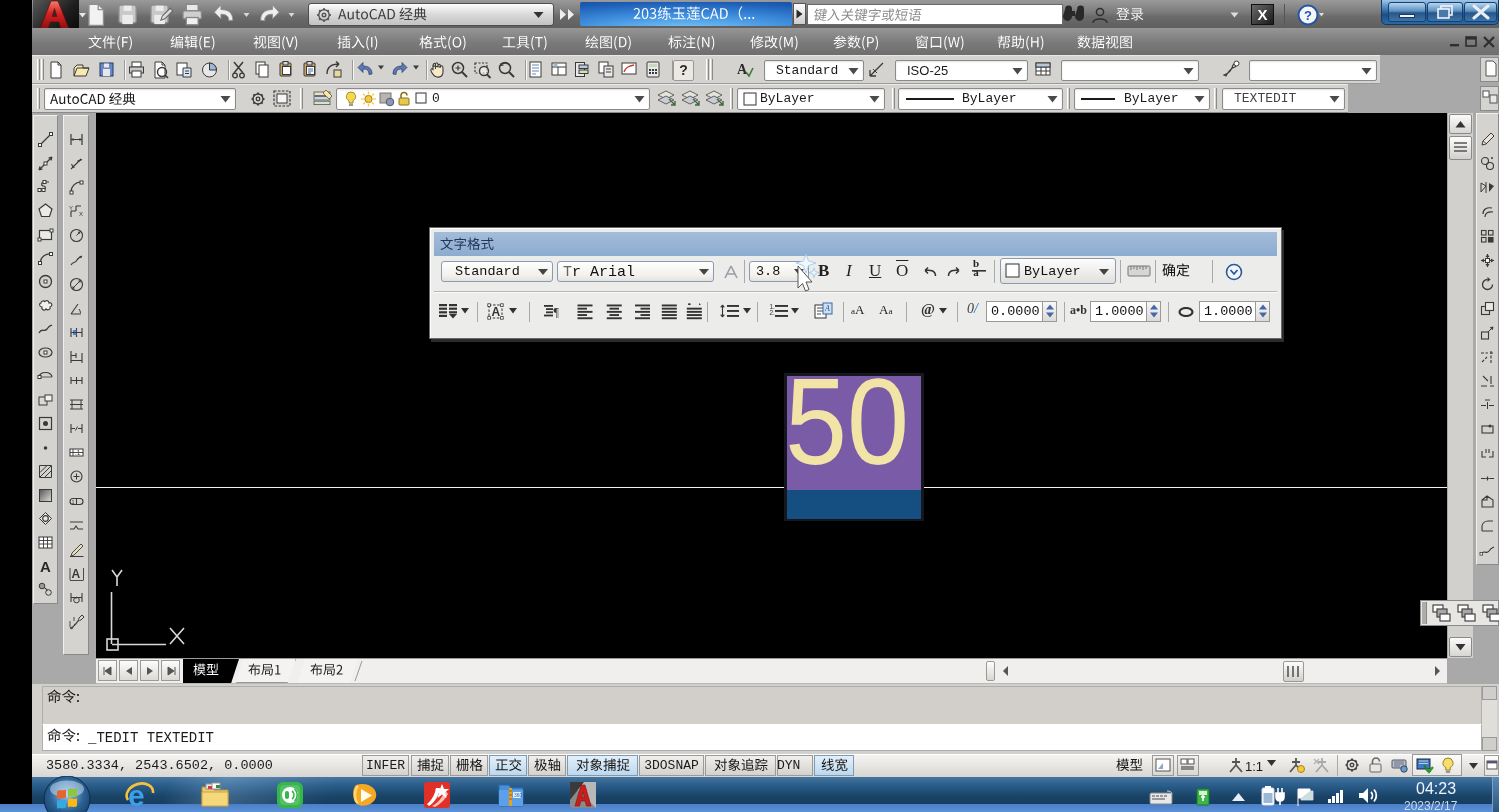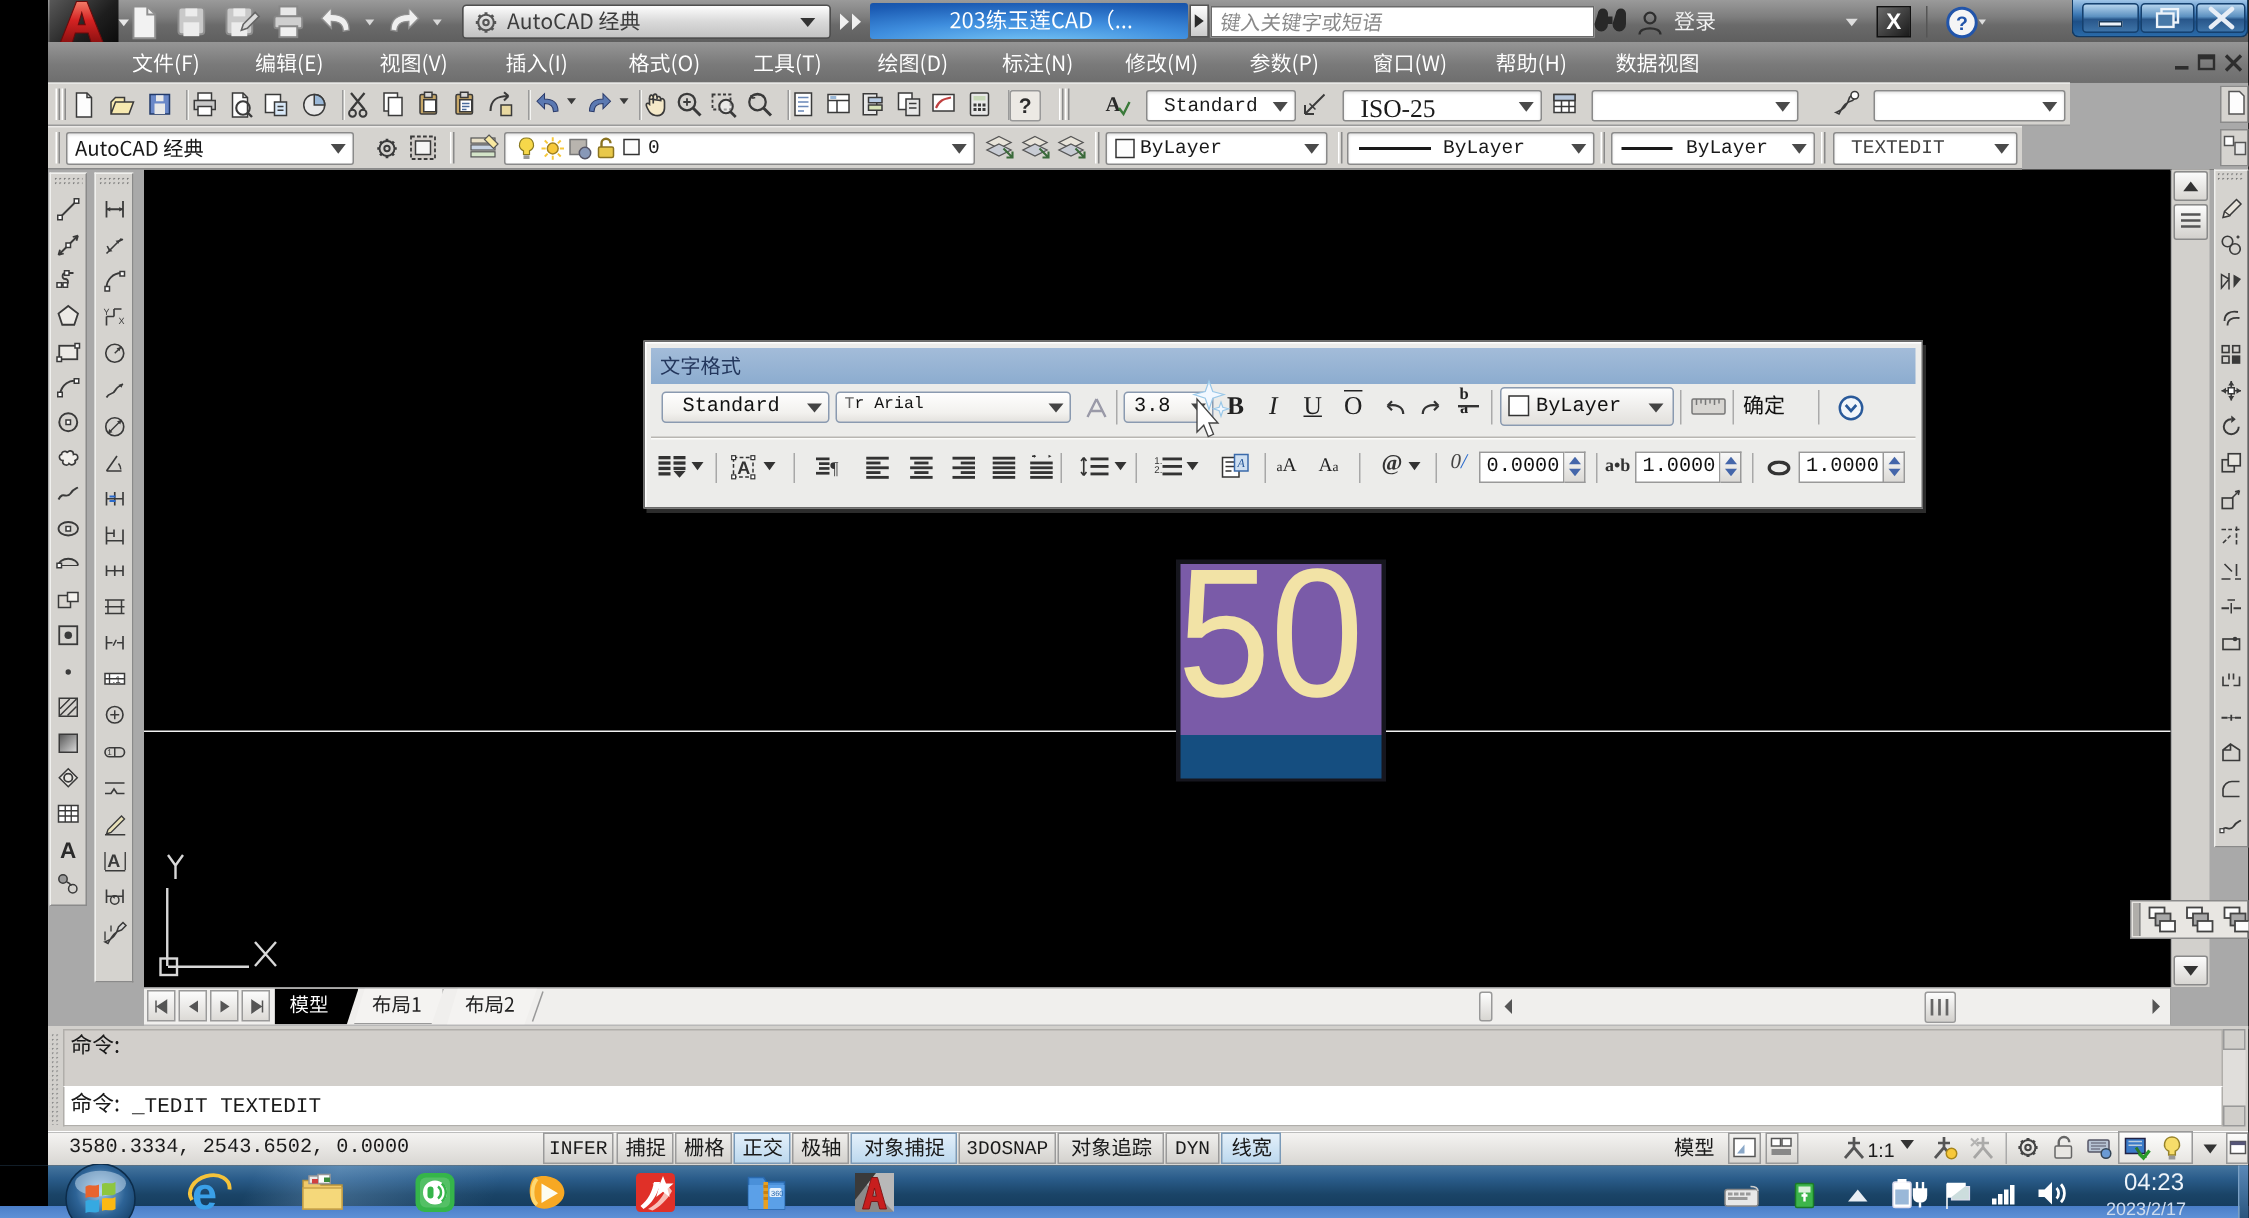--- a/index.html
+++ b/index.html
@@ -422,21 +422,21 @@
     <div style="position:absolute;left:764px;top:60px;width:100px;height:21px;background:#fff;border:1px solid #8a8a8a;border-radius:2px;box-shadow:inset 0 1px 2px rgba(0,0,0,0.12)"></div>
     <div style="position:absolute;left:776px;top:63px;font-family:'Liberation Mono',monospace;font-size:13px;color:#1a1a1a">Standard</div>
     <svg style="position:absolute;left:848px;top:67px;" width="11" height="8" viewBox="0 0 11 8">
       <path d="M0.5 1 L10.5 1 L5.5 7.5 Z" fill="#4a4a4a"></path>
     </svg>
     <svg style="position:absolute;left:867px;top:60px;" width="22" height="20" viewBox="0 0 22 20">
       <path d="M3 16 L16 3 M3 16 L3 10 M3 16 L9 16" stroke="#3a3a3a" stroke-width="1.3"></path>
       <path d="M6 9 L10 13" stroke="#3a3a3a"></path>
     </svg>
     <div style="position:absolute;left:895px;top:60px;width:133px;height:21px;background:#fff;border:1px solid #8a8a8a;border-radius:2px;box-shadow:inset 0 1px 2px rgba(0,0,0,0.12)"></div>
-    <div style="position:absolute;left:907px;top:63px;font-family:Liberation Serif, serif;font-size:17px;color:#1a1a1a">ISO-25</div>
+    <div style="position:absolute;left:907px;top:63px;font-family:Liberation Sans, sans-serif;font-size:13px;color:#1a1a1a">ISO-25</div>
     <svg style="position:absolute;left:1012px;top:67px;" width="11" height="8" viewBox="0 0 11 8">
       <path d="M0.5 1 L10.5 1 L5.5 7.5 Z" fill="#4a4a4a"></path>
     </svg>
     <svg style="position:absolute;left:1034px;top:60px;" width="20" height="20" viewBox="0 0 20 20">
       <rect x="2" y="3" width="14" height="12" fill="#fff" stroke="#3a3a3a"></rect>
       <path d="M2 7 L16 7 M2 11 L16 11 M7 3 L7 15 M12 3 L12 15" stroke="#3a3a3a"></path>
       <rect x="2" y="3" width="14" height="4" fill="#b8c8dc" stroke="#3a3a3a"></rect>
     </svg>
     <div style="position:absolute;left:1061px;top:60px;width:138px;height:21px;background:#fff;border:1px solid #8a8a8a;border-radius:2px;box-shadow:inset 0 1px 2px rgba(0,0,0,0.12)"></div>
     <svg style="position:absolute;left:1183px;top:67px;" width="11" height="8" viewBox="0 0 11 8">
@@ -1019,21 +1019,21 @@
     </svg>
     <div style="position:absolute;left:441px;top:261px;width:112px;height:21px;background:linear-gradient(#fefefe,#f2f1ee 70%,#e4e2de);border:1px solid #8a9ab0;border-radius:3px"></div>
     <div class="mono" style="position:absolute;left:455px;top:264px;font-size:13.5px;color:#111">Standard</div>
     <svg style="position:absolute;left:537px;top:268px;" width="12" height="8" viewBox="0 0 12 8">
       <path d="M1 1 L11 1 L6 7 Z" fill="#444"></path>
     </svg>
     <div style="position:absolute;left:557px;top:261px;width:157px;height:21px;background:linear-gradient(#fefefe,#f2f1ee 70%,#e4e2de);border:1px solid #8a9ab0;border-radius:3px"></div>
     <svg style="position:absolute;left:698px;top:268px;" width="12" height="8" viewBox="0 0 12 8">
       <path d="M1 1 L11 1 L6 7 Z" fill="#444"></path>
     </svg>
-    <div class="mono" style="position:absolute;left:563px;top:264px;font-size:11px;color:#111"><span style="color:#666">T</span>r Arial</div>
+    <div class="mono" style="position:absolute;left:563px;top:264px;font-size:15px;color:#111"><span style="color:#666">T</span>r Arial</div>
     <svg style="position:absolute;left:722px;top:263px;" width="18" height="18" viewBox="0 0 18 18">
       <path d="M9 3 L15 15 M9 3 L3 15 M5.5 11 L12.5 11" stroke="#9a9aa8" stroke-width="1.6" fill="none"></path>
     </svg>
     <div style="position:absolute;left:744px;top:260px;width:1px;height:23px;background:#aaa"></div>
     <div style="position:absolute;left:749px;top:261px;width:60px;height:21px;background:linear-gradient(#fefefe,#f2f1ee 70%,#e4e2de);border:1px solid #8a9ab0;border-radius:3px"></div>
     <div class="mono" style="position:absolute;left:756px;top:264px;font-size:13.5px;color:#111">3.8</div>
     <svg style="position:absolute;left:793px;top:268px;" width="12" height="8" viewBox="0 0 12 8">
       <path d="M1 1 L11 1 L6 7 Z" fill="#444"></path>
     </svg>
     <div style="position:absolute;font-family:'Liberation Serif',serif;font-size:17px;color:#222;left:818px;top:261px;font-weight:bold">B</div>
@@ -1323,21 +1323,21 @@
     <div style="position:absolute;left:639px;top:755px;width:65px;height:21px;background:linear-gradient(#f0efed,#d4d2ce);border:1px solid #9a9a9a"></div>
     <div class="mono" style="position:absolute;left:639px;top:758px;width:65px;text-align:center;font-size:13px;color:#1a1a1a">3DOSNAP</div>
     <div style="position:absolute;left:705px;top:755px;width:71px;height:21px;background:linear-gradient(#f0efed,#d4d2ce);border:1px solid #9a9a9a"></div>
     <svg style="position:absolute;left:713.5px;top:758px;overflow:visible" width="54" height="13.5" viewBox="0 -880 4000 1000" fill="#1a1a1a">
       <path transform="translate(0 0)" d="M502 -394C549 -323 594 -228 610 -168L676 -201C660 -261 612 -353 563 -422ZM91 -453C152 -398 217 -333 275 -267C215 -139 136 -42 45 17C63 32 86 60 98 78C190 12 268 -80 329 -203C374 -147 411 -94 435 -49L495 -104C466 -156 419 -218 364 -281C410 -396 443 -533 460 -695L411 -709L398 -706H70V-635H378C363 -527 339 -430 307 -344C254 -399 198 -453 144 -500ZM765 -840V-599H482V-527H765V-22C765 -4 758 1 741 2C724 2 668 3 605 0C615 23 626 58 630 79C715 79 766 77 796 64C827 51 839 28 839 -22V-527H959V-599H839V-840Z"></path>
       <path transform="translate(1000 0)" d="M341 -844C286 -762 185 -663 52 -590C68 -580 91 -555 102 -538C122 -550 141 -562 160 -575V-411H328C253 -365 163 -332 65 -310C77 -296 96 -268 103 -254C202 -282 294 -319 373 -370C398 -353 421 -336 441 -318C357 -259 213 -203 98 -177C112 -164 130 -140 140 -124C251 -154 389 -214 479 -280C495 -262 509 -244 520 -226C418 -143 234 -66 84 -30C99 -17 119 9 129 27C266 -13 434 -88 546 -173C573 -101 560 -39 520 -13C500 1 476 3 450 3C427 3 391 3 355 -1C366 18 374 48 375 68C408 69 439 70 463 70C505 70 534 64 569 40C636 -2 654 -104 605 -211L660 -237C703 -143 785 -30 903 29C913 8 936 -21 953 -36C840 -83 761 -181 719 -268C769 -294 819 -323 861 -351L801 -396C744 -354 653 -299 578 -261C544 -313 494 -364 425 -407L430 -411H849V-636H582C611 -669 640 -708 660 -743L609 -777L597 -773H377C393 -791 407 -810 420 -828ZM324 -713H554C536 -686 514 -658 492 -636H241C271 -661 299 -687 324 -713ZM231 -578H495C472 -537 442 -501 407 -470H231ZM566 -578H775V-470H492C521 -502 545 -538 566 -578Z"></path>
       <path transform="translate(2000 0)" d="M76 -767C129 -720 192 -653 222 -610L281 -655C250 -697 185 -762 132 -807ZM392 -736V-87L464 -88H894V-376H464V-473H858V-736H633C646 -765 660 -800 673 -833L589 -846C582 -815 569 -772 557 -736ZM464 -672H785V-537H464ZM464 -313H821V-151H464ZM262 -490H46V-420H190V-91C146 -76 95 -38 47 7L94 73C144 16 193 -32 227 -32C247 -32 277 -6 314 16C378 53 462 61 579 61C683 61 861 56 949 51C950 30 962 -6 971 -26C865 -13 698 -7 580 -7C473 -7 387 -11 327 -47C298 -64 279 -79 262 -88Z"></path>
       <path transform="translate(3000 0)" d="M505 -538V-471H858V-538ZM508 -222C475 -151 421 -75 370 -23C386 -13 414 9 426 21C478 -36 536 -123 575 -202ZM782 -196C829 -130 882 -42 904 13L969 -18C945 -72 890 -158 843 -222ZM146 -732H306V-556H146ZM418 -354V-288H648V-2C648 8 644 11 631 12C620 13 579 13 533 12C543 30 553 58 556 76C619 77 660 76 686 66C711 55 719 36 719 -2V-288H957V-354ZM604 -824C620 -790 638 -749 649 -714H422V-546H491V-649H871V-546H942V-714H728C716 -751 694 -802 672 -843ZM33 -42 52 29C148 0 277 -38 400 -75L390 -139L278 -108V-286H391V-353H278V-491H376V-797H80V-491H216V-91L146 -71V-396H84V-55Z"></path>
     </svg>
     <div style="position:absolute;left:777px;top:755px;width:36px;height:21px;background:linear-gradient(#f0efed,#d4d2ce);border:1px solid #9a9a9a"></div>
-    <div class="mono" style="position:absolute;left:777px;top:758px;width:36px;text-align:center;font-size:13px;color:#1a1a1a">DYN</div>
+    <div class="mono" style="position:absolute;left:777px;top:758px;width:36px;font-size:13px;color:#1a1a1a">DYN</div>
     <div style="position:absolute;left:814px;top:755px;width:40px;height:21px;background:linear-gradient(#e4f0fa,#bcd8ee);border:1px solid #7a9ab8"></div>
     <svg style="position:absolute;left:820.5px;top:758px;overflow:visible" width="27" height="13.5" viewBox="0 -880 2000 1000" fill="#1a1a1a">
       <path transform="translate(0 0)" d="M54 -54 70 18C162 -10 282 -46 398 -80L387 -144C264 -109 137 -74 54 -54ZM704 -780C754 -756 817 -717 849 -689L893 -736C861 -763 797 -800 748 -822ZM72 -423C86 -430 110 -436 232 -452C188 -387 149 -337 130 -317C99 -280 76 -255 54 -251C63 -232 74 -197 78 -182C99 -194 133 -204 384 -255C382 -270 382 -298 384 -318L185 -282C261 -372 337 -482 401 -592L338 -630C319 -593 297 -555 275 -519L148 -506C208 -591 266 -699 309 -804L239 -837C199 -717 126 -589 104 -556C82 -522 65 -499 47 -494C56 -474 68 -438 72 -423ZM887 -349C847 -286 793 -228 728 -178C712 -231 698 -295 688 -367L943 -415L931 -481L679 -434C674 -476 669 -520 666 -566L915 -604L903 -670L662 -634C659 -701 658 -770 658 -842H584C585 -767 587 -694 591 -623L433 -600L445 -532L595 -555C598 -509 603 -464 608 -421L413 -385L425 -317L617 -353C629 -270 645 -195 666 -133C581 -76 483 -31 381 0C399 17 418 44 428 62C522 29 611 -14 691 -66C732 24 786 77 857 77C926 77 949 44 963 -68C946 -75 922 -91 907 -108C902 -19 892 4 865 4C821 4 784 -37 753 -110C832 -170 900 -241 950 -319Z"></path>
       <path transform="translate(1000 0)" d="M523 -190V-29C523 47 550 68 652 68C674 68 814 68 837 68C929 68 952 32 961 -120C941 -125 910 -136 893 -149C888 -17 881 1 832 1C800 1 682 1 658 1C607 1 598 -3 598 -30V-190ZM441 -316V-237C441 -156 413 -45 42 32C60 48 83 77 92 95C477 5 521 -130 521 -235V-316ZM201 -417V-101H276V-352H719V-107H797V-417ZM432 -828C445 -804 458 -776 470 -751H76V-568H146V-686H853V-568H926V-751H561C549 -781 528 -821 510 -850ZM597 -650V-585H404V-651H327V-585H174V-524H327V-452H404V-524H597V-451H672V-524H828V-585H672V-650Z"></path>
     </svg>
     <svg style="position:absolute;left:1116px;top:758px;overflow:visible" width="27" height="13.5" viewBox="0 -880 2000 1000" fill="#1a1a1a">
       <path transform="translate(0 0)" d="M472 -417H820V-345H472ZM472 -542H820V-472H472ZM732 -840V-757H578V-840H507V-757H360V-693H507V-618H578V-693H732V-618H805V-693H945V-757H805V-840ZM402 -599V-289H606C602 -259 598 -232 591 -206H340V-142H569C531 -65 459 -12 312 20C326 35 345 63 352 80C526 38 607 -34 647 -140C697 -30 790 45 920 80C930 61 950 33 966 18C853 -6 767 -61 719 -142H943V-206H666C671 -232 676 -260 679 -289H893V-599ZM175 -840V-647H50V-577H175V-576C148 -440 90 -281 32 -197C45 -179 63 -146 72 -124C110 -183 146 -274 175 -372V79H247V-436C274 -383 305 -319 318 -286L366 -340C349 -371 273 -496 247 -535V-577H350V-647H247V-840Z"></path>
       <path transform="translate(1000 0)" d="M635 -783V-448H704V-783ZM822 -834V-387C822 -374 818 -370 802 -369C787 -368 737 -368 680 -370C691 -350 701 -321 705 -301C776 -301 825 -302 855 -314C885 -325 893 -344 893 -386V-834ZM388 -733V-595H264V-601V-733ZM67 -595V-528H189C178 -461 145 -393 59 -340C73 -330 98 -302 108 -288C210 -351 248 -441 259 -528H388V-313H459V-528H573V-595H459V-733H552V-799H100V-733H195V-602V-595ZM467 -332V-221H151V-152H467V-25H47V45H952V-25H544V-152H848V-221H544V-332Z"></path>
     </svg>
     <div style="position:absolute;left:1152px;top:755px;width:22px;height:21px;background:linear-gradient(#f2f1ef,#d8d6d2);border:1px solid #999"></div>

